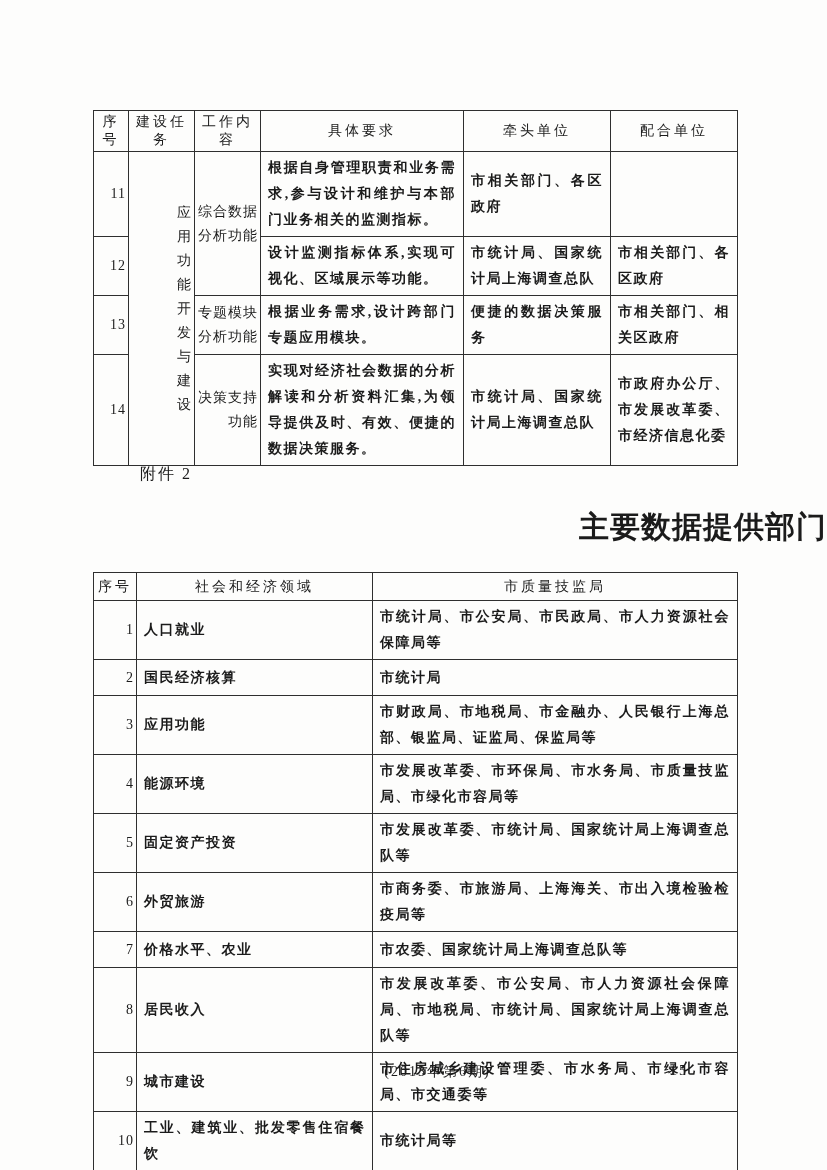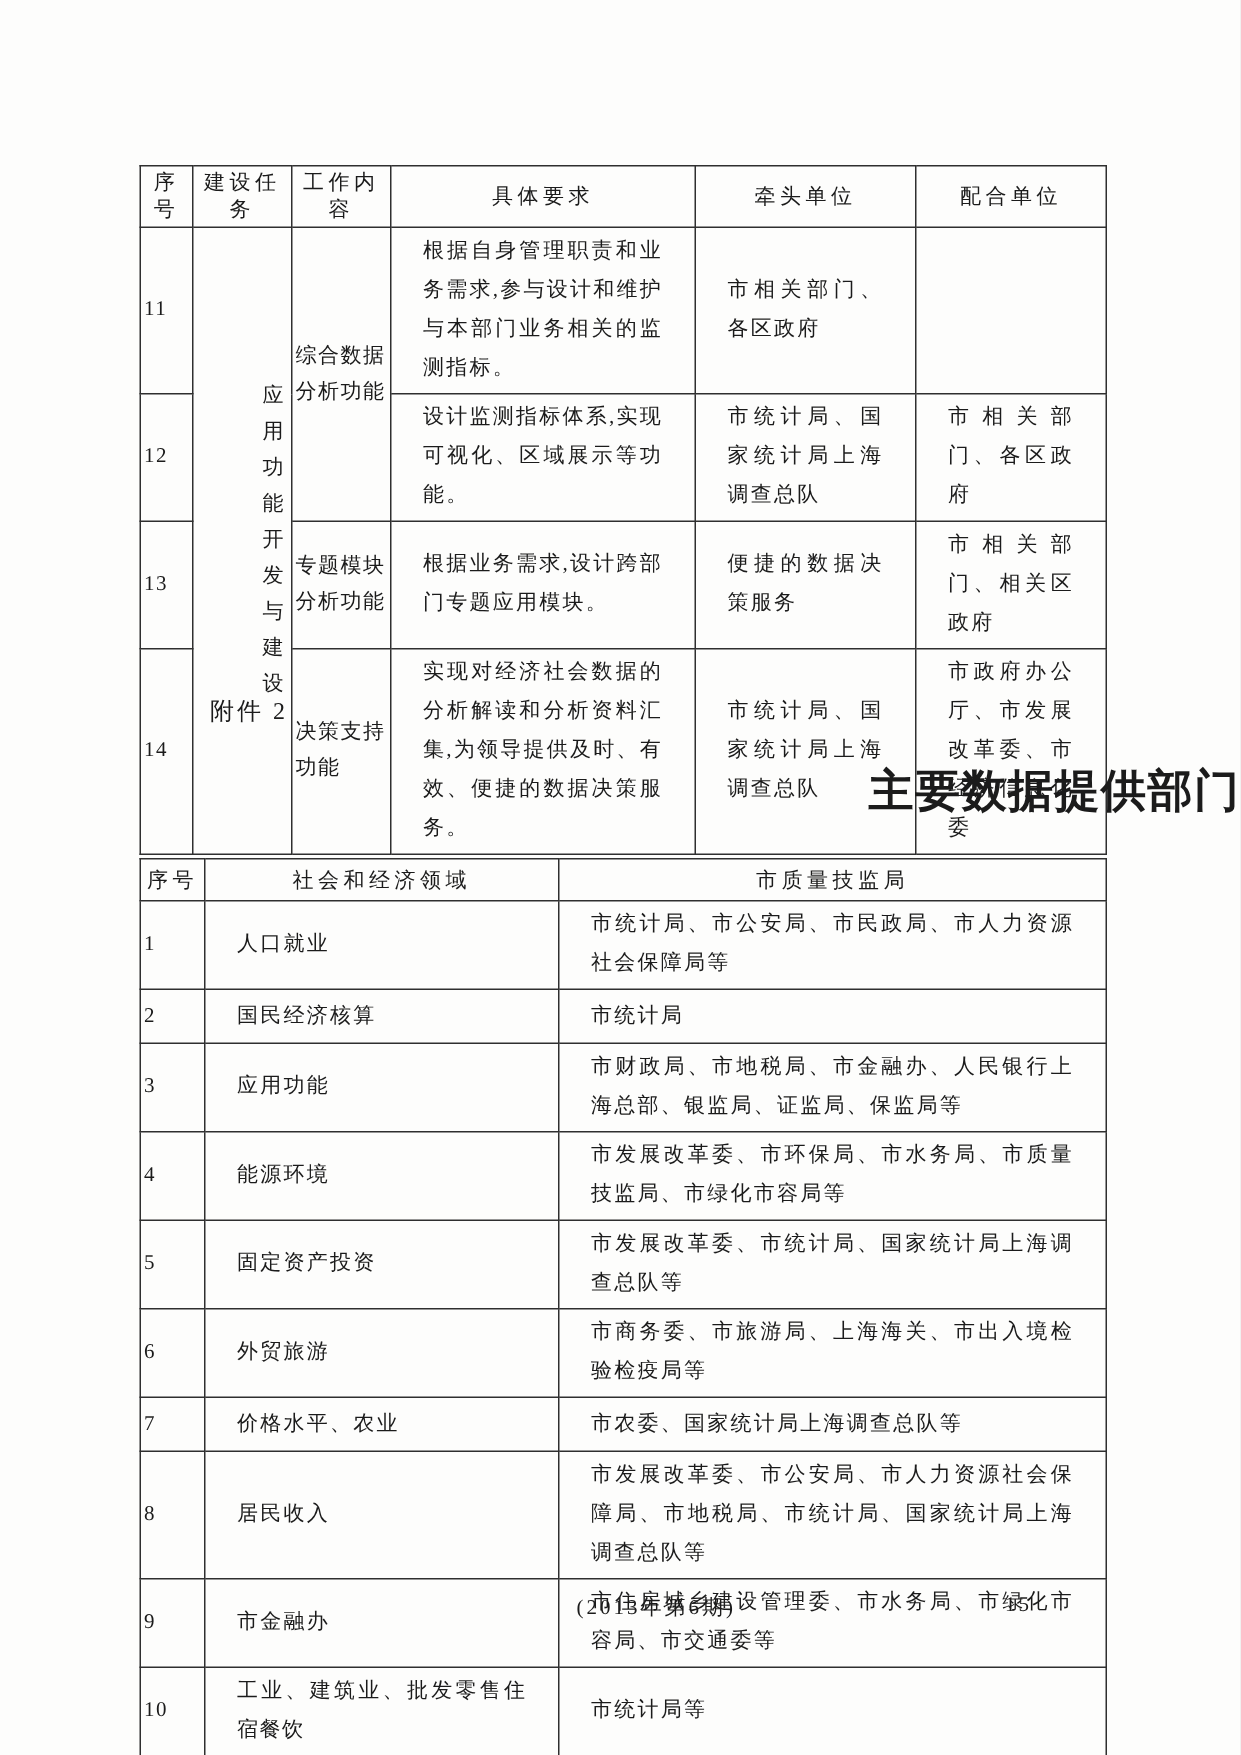--- a/index.html
+++ b/index.html
@@ -5,22 +5,22 @@
   html,body{margin:0;padding:0;background:#e8e8e8;}
   #page{
     position:relative;width:827px;height:1170px;margin:0 auto;
     background:#fdfdfc;color:#1b1b1b;
     font-family:"Liberation Serif","DejaVu Serif",serif;
     overflow:hidden;
   }
   table{border-collapse:collapse;table-layout:fixed;position:absolute;font-size:14px;}
   td,th{border:1px solid #2f2f2f;overflow:hidden;vertical-align:middle;}
   th{font-weight:normal;text-align:center;letter-spacing:3px;padding:2px;}
-  .c{text-align:left;letter-spacing:1px;padding:2px;line-height:24px;}
-  .t{text-align:justify;text-justify:inter-ideograph;padding:3px 21px;letter-spacing:1.5px;line-height:26px;}
+  .c{text-align:right;letter-spacing:1px;padding:2px;line-height:24px;}
+  .t{text-align:justify;text-justify:inter-ideograph;padding:3px 7px;letter-spacing:1.5px;line-height:26px;font-weight:bold;}
   .pre{white-space:pre-line;padding-left:46px;}
   #t1{left:93px;top:110px;width:644px;}
   #t2{left:93px;top:572px;width:644px;}
   #attach{position:absolute;left:95px;top:464px;font-size:16px;letter-spacing:2px;margin-left:45px;}
   #doc-title{position:absolute;left:0;top:507px;width:100%;text-align:right;
     font-size:30px;font-weight:bold;letter-spacing:1px;}
   #footer-issue{position:absolute;left:0;top:1063px;width:100%;text-align:center;
     font-size:14px;letter-spacing:2px;margin-left:24px;}
   #footer-page{position:absolute;left:670px;top:1063px;font-size:14px;letter-spacing:2px;font-family:Liberation Serif, serif;}
 </style>
@@ -130,21 +130,21 @@
       <td class="t">价格水平、农业</td>
       <td class="t">市农委、国家统计局上海调查总队等</td>
     </tr>
     <tr style="height:56px">
       <td class="c">8</td>
       <td class="t">居民收入</td>
       <td class="t">市发展改革委、市公安局、市人力资源社会保障局、市地税局、市统计局、国家统计局上海调查总队等</td>
     </tr>
     <tr style="height:56px">
       <td class="c">9</td>
-      <td class="t">市金融办</td>
+      <td class="t">城市建设</td>
       <td class="t">市住房城乡建设管理委、市水务局、市绿化市容局、市交通委等</td>
     </tr>
     <tr style="height:36px">
       <td class="c">10</td>
       <td class="t" style="letter-spacing:1px">工业、建筑业、批发零售住宿餐饮</td>
       <td class="t">市统计局等</td>
     </tr>
   </tbody>
     </table>
 

